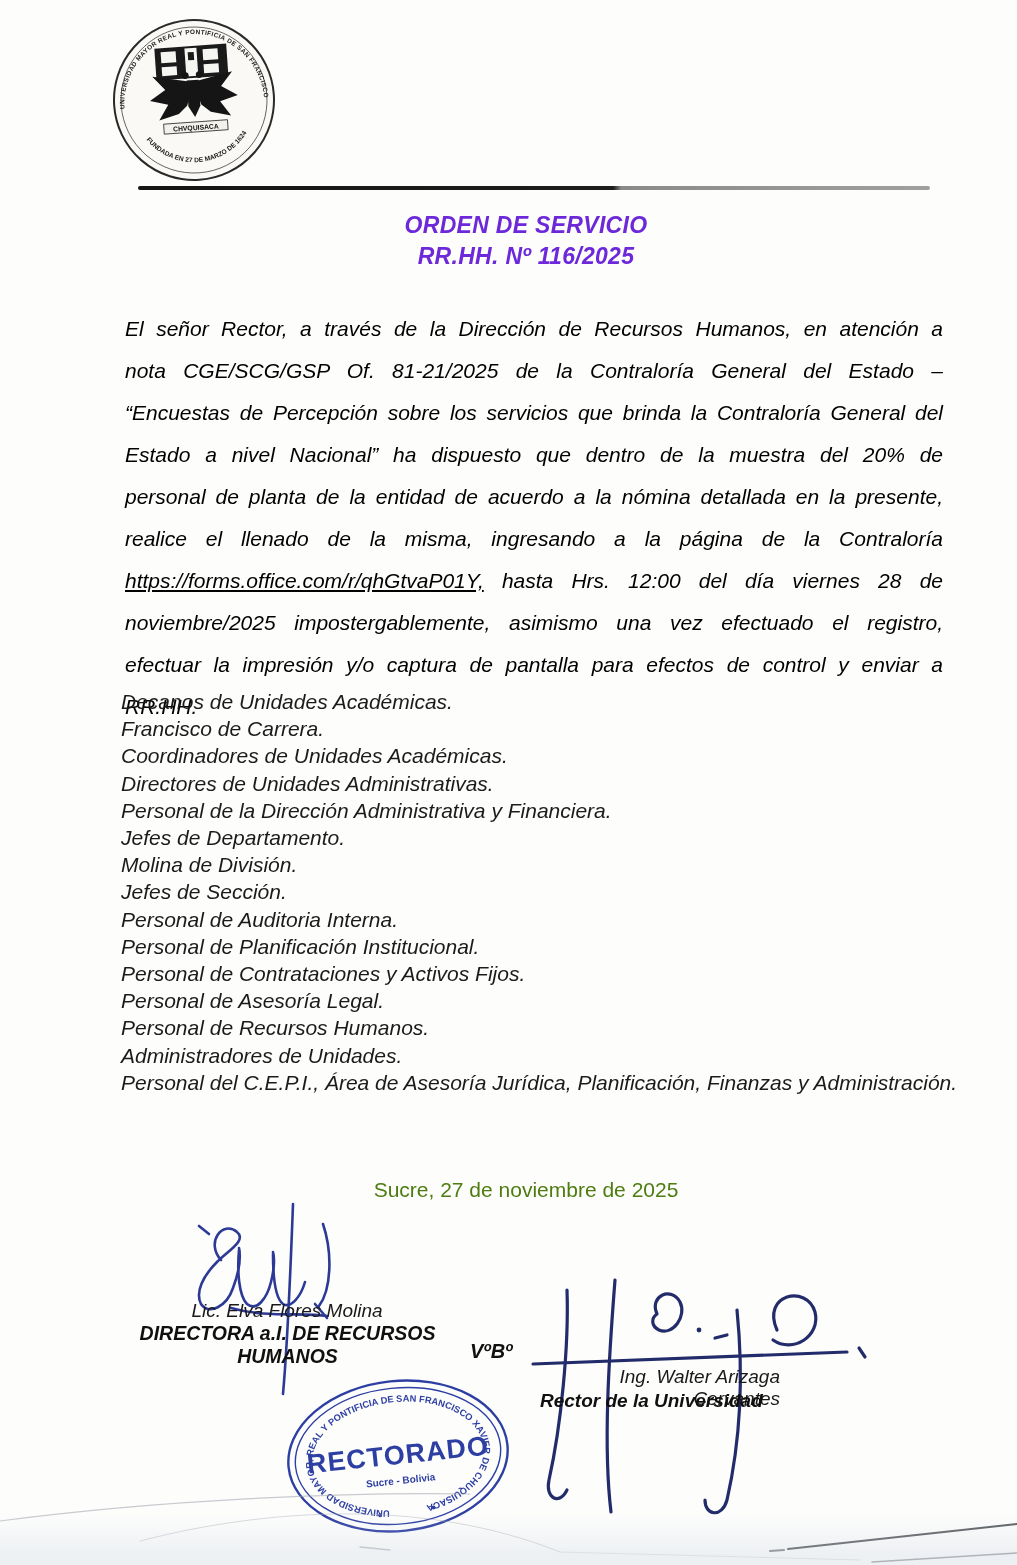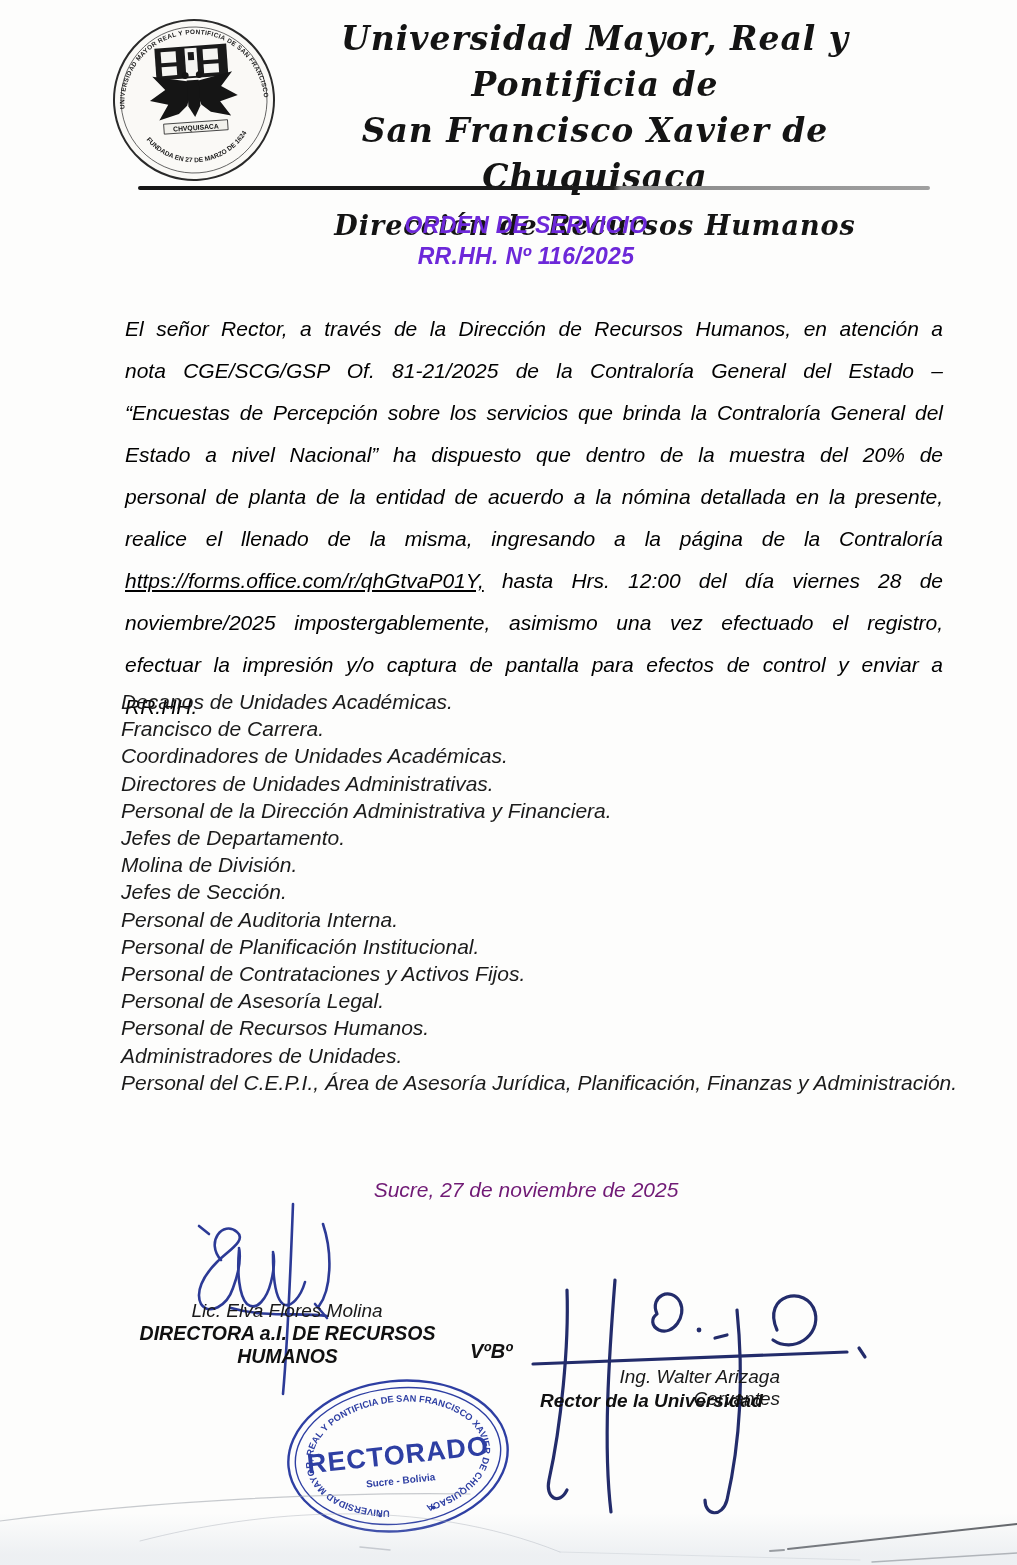--- a/index.html
+++ b/index.html
@@ -44,21 +44,21 @@
   .paragraph .link{text-decoration:underline;}
   
   .recipients{
     position:absolute;left:117px;top:684px;width:840px;
     margin:4px;padding:0;list-style:none;
     font-size:21px;font-style:italic;line-height:27.2px;color:#1b1b1b;
   }
   
   .dateline{
     position:absolute;left:117px;top:1178px;width:818px;
-    text-align:center;font-size:21px;font-style:italic;color:#701a75;
+    text-align:center;font-size:21px;color:#4d7c0f;
   }
   
   .sig-svg{position:absolute;pointer-events:none;}
   .sig-left-svg{left:175px;top:1198px;width:215px;height:205px;}
   .sig-right-svg{left:515px;top:1276px;width:365px;height:240px;}
   .sig-left-name{
     position:absolute;left:112px;top:1300px;width:350px;text-align:center;
     font-size:19px;font-style:italic;color:#191919;
   }
   .sig-left-title{
@@ -119,25 +119,20 @@
         <path d="M84,68 h12 v26 l-6,11 l-6,-11 Z"></path>
         <circle cx="83" cy="63" r="3.4"></circle>
         <circle cx="97" cy="63" r="3.4"></circle>
       </g>
 
       <rect x="58" y="110" width="64" height="10" fill="#f2f1ec" stroke="#222" stroke-width="0.8"></rect>
       <text x="90" y="118" text-anchor="middle" font-family="Liberation Sans" font-size="6.8" font-weight="bold" fill="#111">CHVQUISACA</text>
     </g>
   </svg>
 
-  <div class="header-text">
-    <div class="h1">Universidad Mayor, Real y Pontificia de</div>
-    <div class="h2">San Francisco Xavier de Chuquisaca</div>
-    <div class="h3">Dirección de Recursos Humanos</div>
-  </div>
 
   <div class="rule"></div>
 
   <div class="title">
     <div>ORDEN DE SERVICIO</div>
     <div>RR.HH. Nº 116/2025</div>
   </div>
 
   <div class="paragraph"><span>El señor Rector, a través de la Dirección de Recursos Humanos, en atención a nota CGE/SCG/GSP Of. 81-21/2025 de la Contraloría General del Estado – “Encuestas de Percepción sobre los servicios que brinda la Contraloría General del Estado a nivel Nacional” ha dispuesto que dentro de la muestra del 20% de personal de planta de la entidad de acuerdo a la nómina detallada en la presente, realice el llenado de la misma, ingresando a la página de la Contraloría</span> <span class="link">https://forms.office.com/r/qhGtvaP01Y,</span> <span>hasta Hrs. 12:00 del día viernes 28 de noviembre/2025 impostergablemente, asimismo una vez efectuado el registro, efectuar la impresión y/o captura de pantalla para efectos de control y enviar a RR.HH.</span></div>
 

